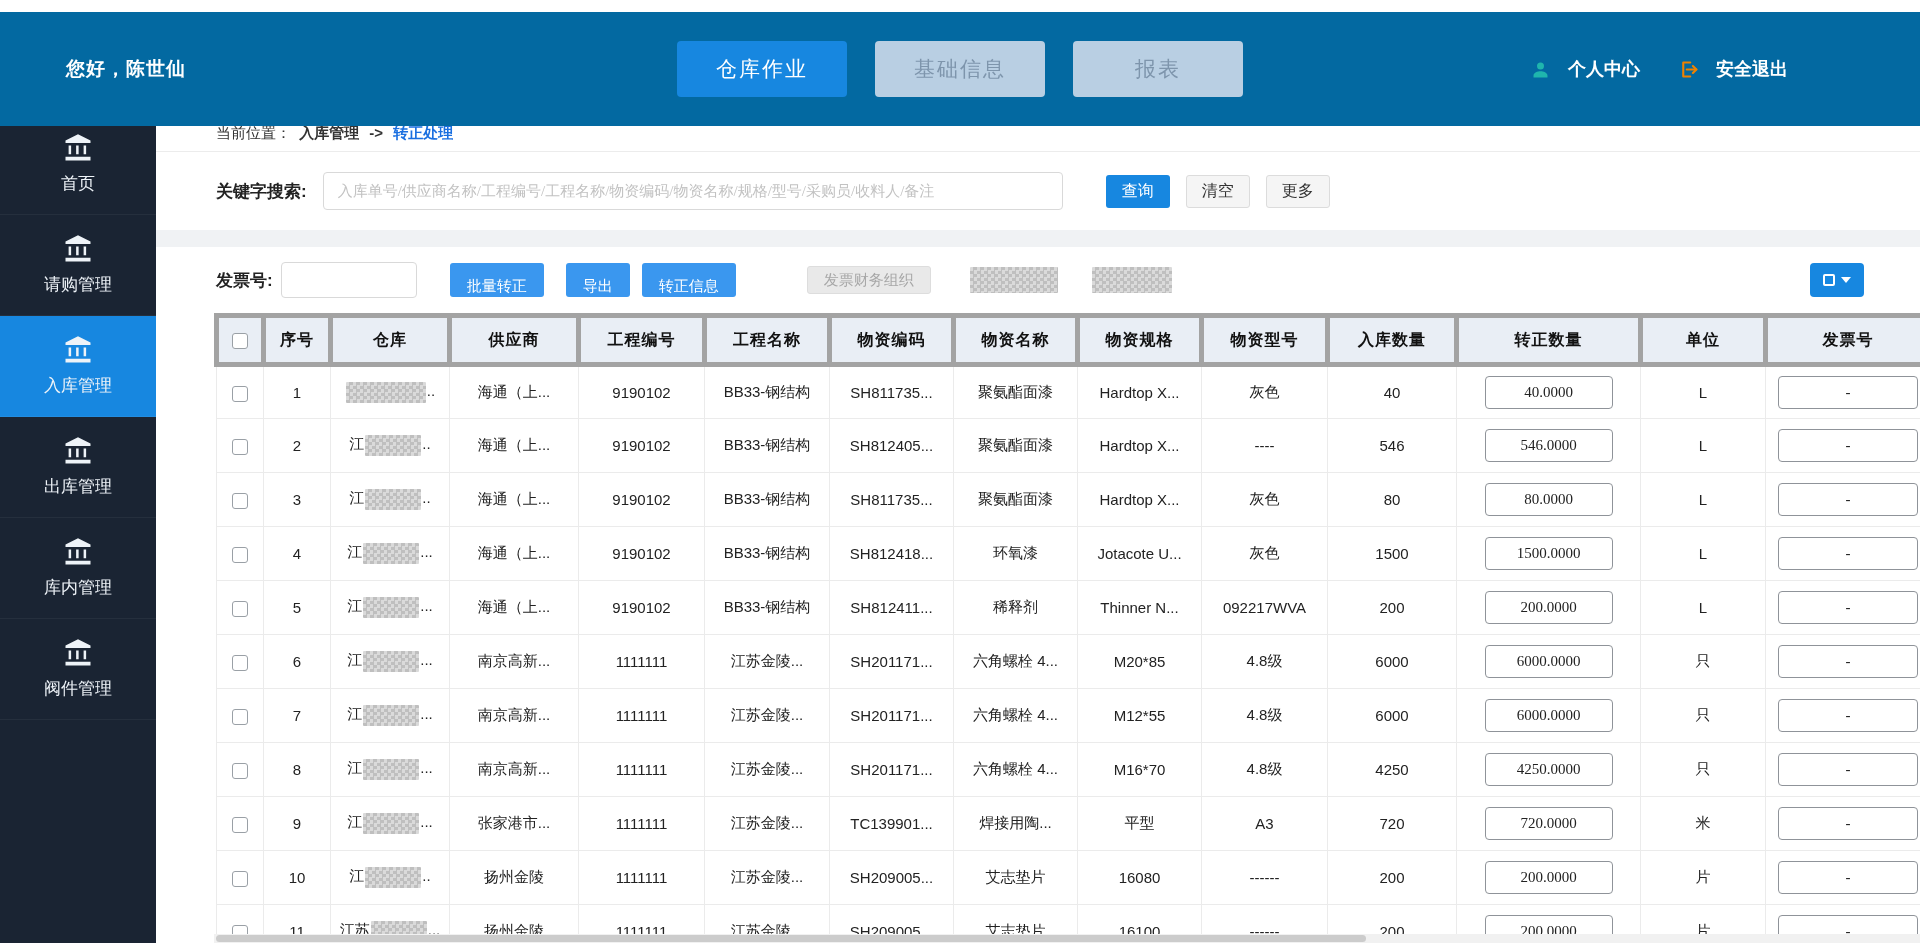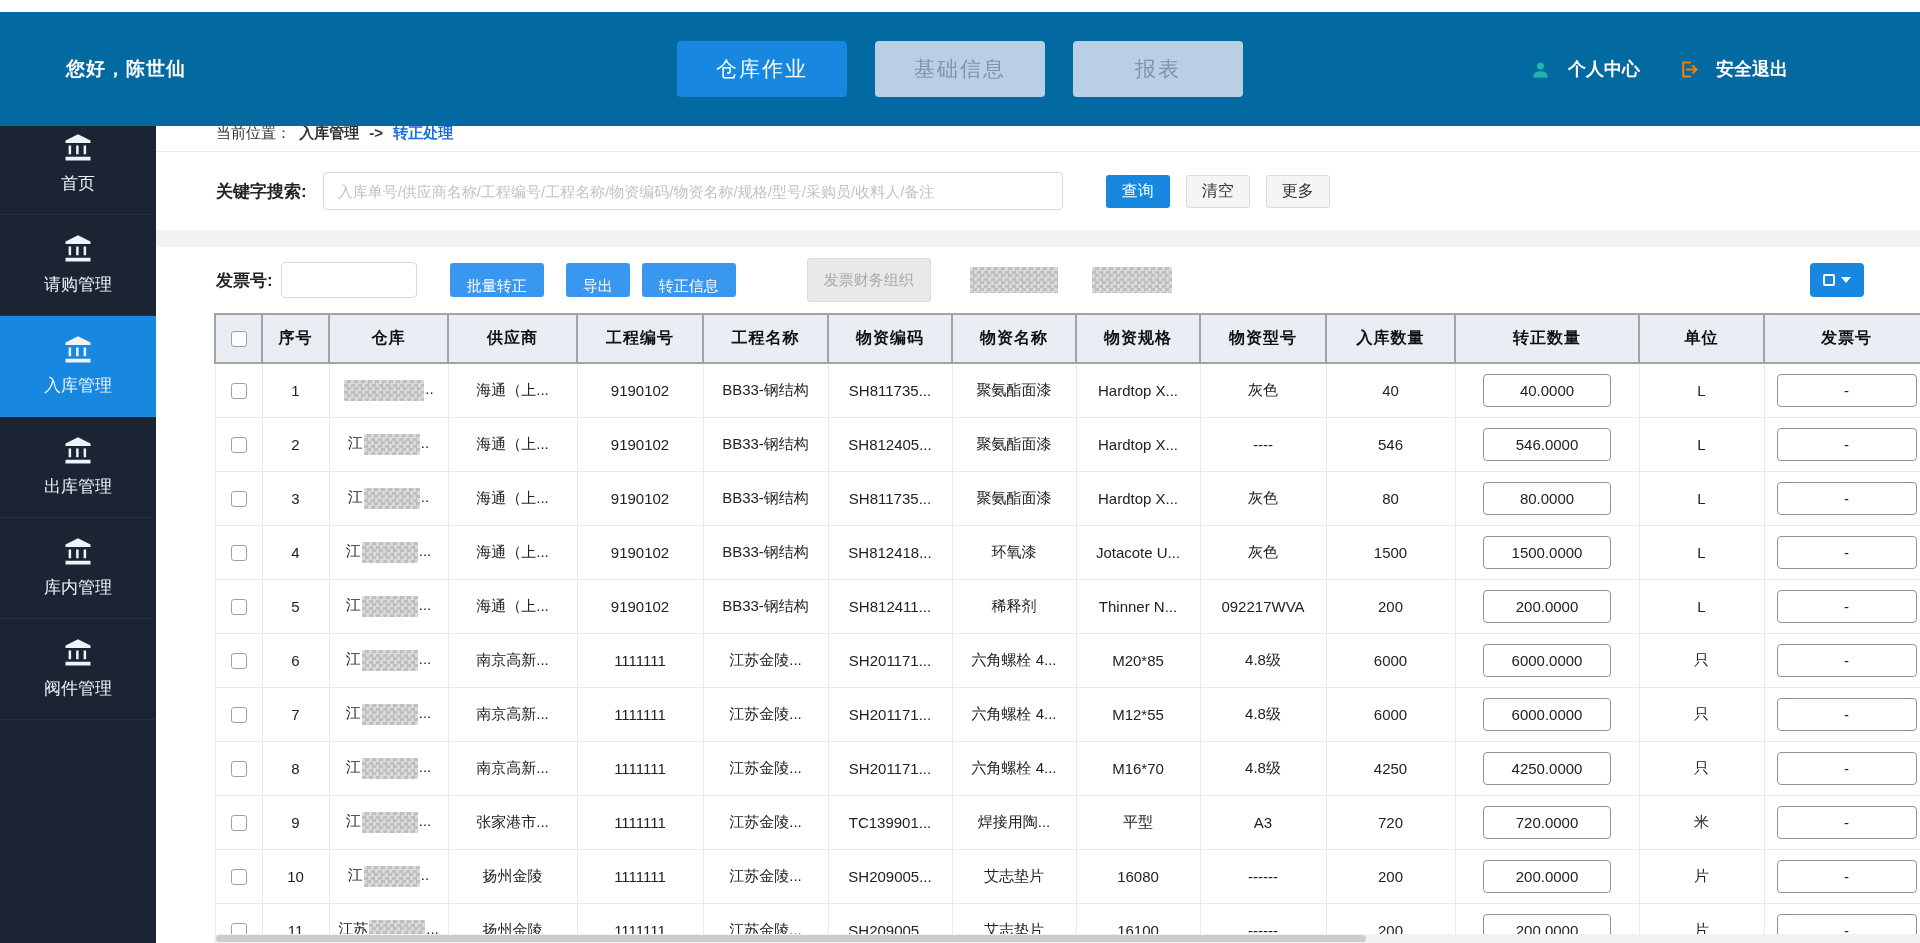--- a/index.html
+++ b/index.html
@@ -1,19 +1,19 @@
 <!DOCTYPE html>
 <html><head>
 <meta charset="utf-8">
 <style>
   * { margin:0; padding:0; box-sizing:border-box; }
   html,body { width:1920px; height:943px; overflow:hidden; background:#fff;
     font-family:"Liberation Sans","DejaVu Sans",sans-serif; }
   button { font-family:inherit; cursor:pointer; }
-  input { font-family:Liberation Sans, sans-serif; outline:none; }
+  input { font-family:Liberation Serif, serif; outline:none; }
 
   
   .topbar { position:fixed; top:12px; left:0; width:1920px; height:114px; background:#0369a1; z-index:20; }
   .greeting { position:absolute; left:66px; top:0; height:114px; display:flex; align-items:center;
     color:#ffffff; font-size:19px; font-weight:bold; letter-spacing:1px; }
   .top-tabs { position:absolute; left:50%; top:50%; transform:translate(-50%,-50%);
     display:flex; gap:28px; }
   .tab { height:56px; min-width:170px; padding:0 34px; display:flex; align-items:center; justify-content:center;
     font-size:21px; border-radius:4px; letter-spacing:2px; }
   .tab.active { background:#1787e0; color:#ffffff; }
@@ -53,40 +53,40 @@
 
   .toolbar { height:66px; display:flex; align-items:center; padding-left:60px; }
   .invoice-label { font-size:17px; font-weight:bold; color:#222; white-space:nowrap; }
   .invoice-input { width:136px; height:36px; border:1px solid #d9d9d9; border-radius:4px;
     margin-left:8px; padding:0 10px; font-size:15px; }
   .btn-blue { height:34px; padding:14px 17px; background:#3a97ef; color:#fff; border:none;
     border-radius:3px; font-size:15px; white-space:nowrap; }
   .btn-batch { margin-left:33px; }
   .btn-export { margin-left:22px; }
   .btn-info { margin-left:12px; }
-  .btn-disabled { margin-left:71px; height:44px; padding:0 16px; background:#e9e9e9; color:#a7a7a7;
+  .btn-disabled { margin-left:71px; height:28px; padding:0 16px; background:#e9e9e9; color:#a7a7a7;
     border:1px solid #dddddd; border-radius:3px; font-size:15px; cursor:default; white-space:nowrap; }
 
   .mosaic { display:inline-block; vertical-align:middle;
     background:repeating-conic-gradient(#bfbfbf 0% 25%, #dadada 0% 50%);
     background-size:7px 7px; border-radius:1px; }
   .bar-mosaic1 { width:88px; height:26px; margin-left:39px; }
   .bar-mosaic2 { width:80px; height:26px; margin-left:34px; }
 
   .btn-grid { margin-left:auto; margin-right:56px; width:54px; height:34px; background:#1787e0;
     border:none; border-radius:4px; display:flex; align-items:center; justify-content:center; gap:6px; }
   .grid-ico { width:12px; height:12px; border:2px solid #fff; border-radius:2px; display:inline-block; }
   .caret-down { width:0; height:0; border-left:5px solid transparent; border-right:5px solid transparent;
     border-top:6px solid #fff; display:inline-block; }
 
   
   .table-wrap { margin-left:58px; width:1706px; overflow:hidden; }
   table { border-collapse:collapse; table-layout:fixed; width:1714px; }
   thead th { height:49px; background:#e9eef5; font-size:16px; font-weight:bold; color:#111;
-    border:2px solid #a3a3a3; text-align:center; letter-spacing:1px; }
+    border:5px solid #a3a3a3; text-align:center; letter-spacing:1px; }
   tbody td { height:54px; border:1px solid #ebebeb; background:#fff; text-align:center;
     font-size:15px; color:#222; overflow:hidden; white-space:nowrap; }
   .checkbox { display:inline-block; width:16px; height:16px; border:1px solid #9aa0a6; border-radius:3px;
     background:#fff; vertical-align:middle; cursor:pointer; }
   .cell-mosaic { width:56px; height:21px; margin:0 1px; }
   .cell-mosaic.wide { width:80px; }
   .qty-input { width:128px; height:33px; border:1px solid #8f9399; border-radius:4px;
     text-align:center; font-size:15px; color:#222; background:#fff; }
   .invoice-cell-input { width:140px; height:33px; border:1px solid #8f9399; border-radius:4px;
     text-align:center; font-size:15px; color:#222; background:#fff; }

